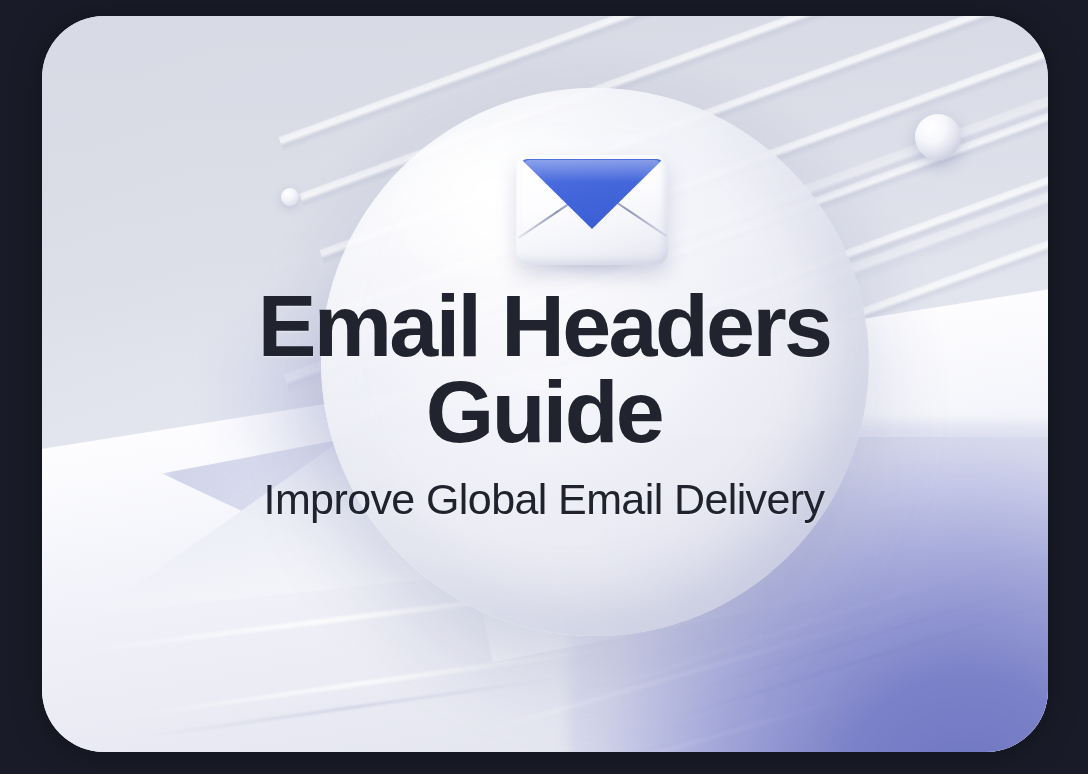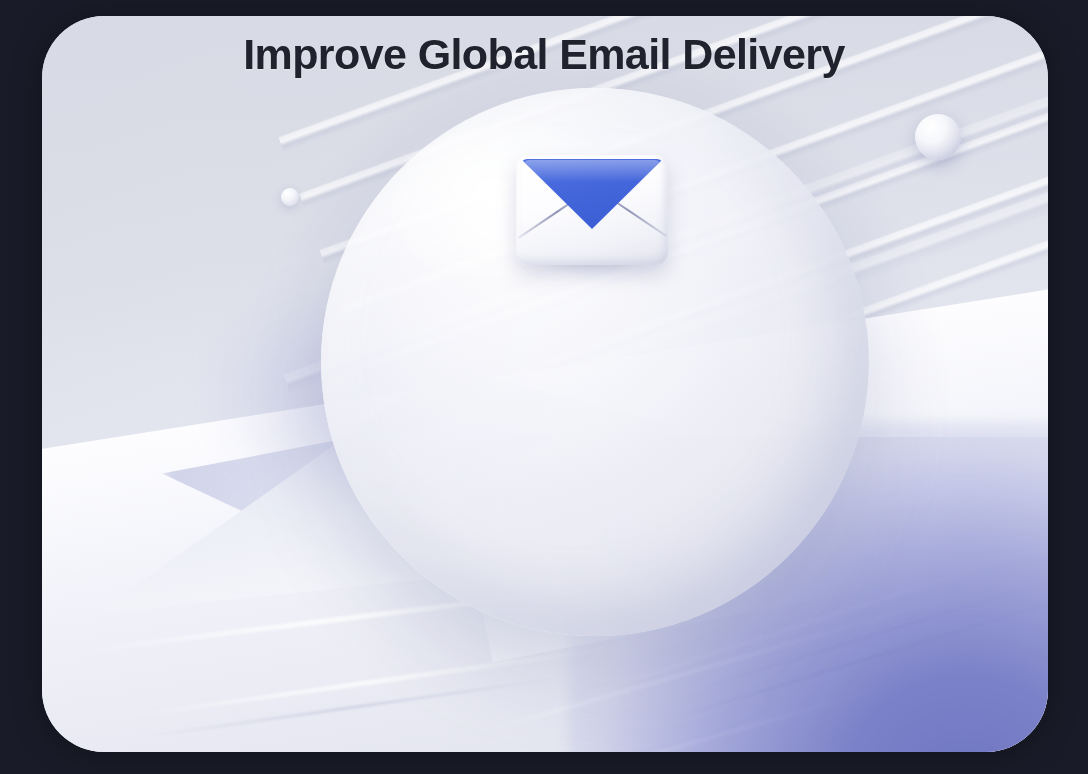--- a/index.html
+++ b/index.html
@@ -338,25 +338,25 @@
     font-family: "Liberation Sans", sans-serif;
     font-weight: 700;
     font-size: 88px;
     line-height: 0.98;
     letter-spacing: -2.6px;
     color: #21242f;
     text-shadow: 0 1px 2px rgba(255,255,255,0.45);
   }
 
   .hero-subtitle {
-    margin-top: 30px;
+    margin-top: 20px;
     width: 860px;
     text-align: center;
     font-family: "Liberation Sans", sans-serif;
-    font-weight: 700;
+    font-weight: 400;
     font-size: 43px;
     letter-spacing: -0.6px;
     color: #20232e;
     text-shadow: 0 1px 2px rgba(255,255,255,0.4);
   }
 </style>
 </head>
 <body>
 
 <div id="stage">
@@ -396,16 +396,17 @@
       <div class="env-base"></div>
       <div class="env-seam left"></div>
       <div class="env-seam right"></div>
       <div class="env-flap"></div>
       <div class="env-flap-hl"></div>
     </div>
 
   </div>
 
   <div class="hero-text">
+    <div class="hero-title">Email Headers Guide</div>
     <div class="hero-subtitle">Improve Global Email Delivery</div>
   </div>
 
 </div>
 
 </body></html>

